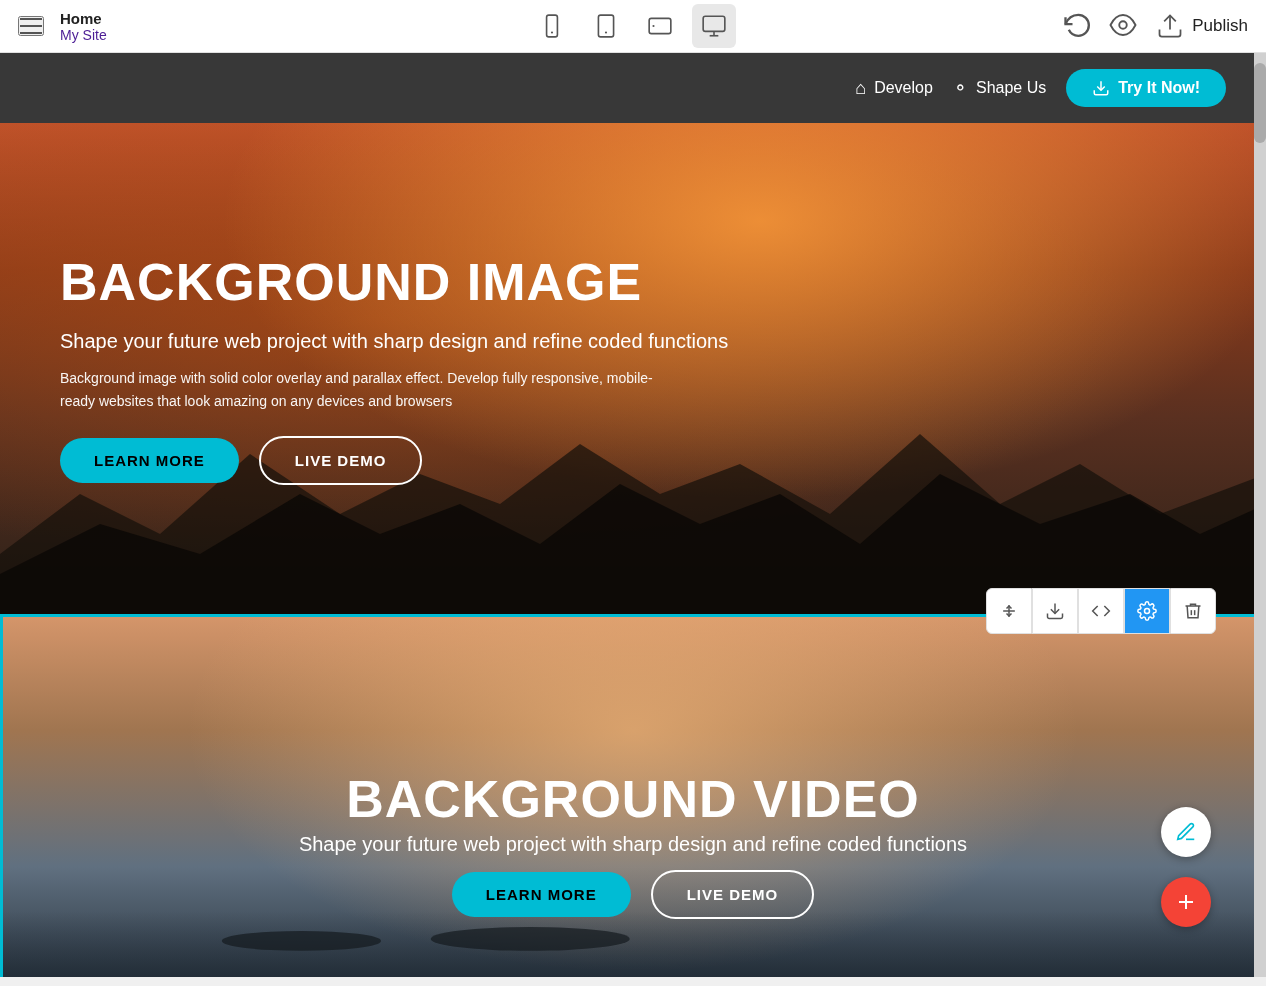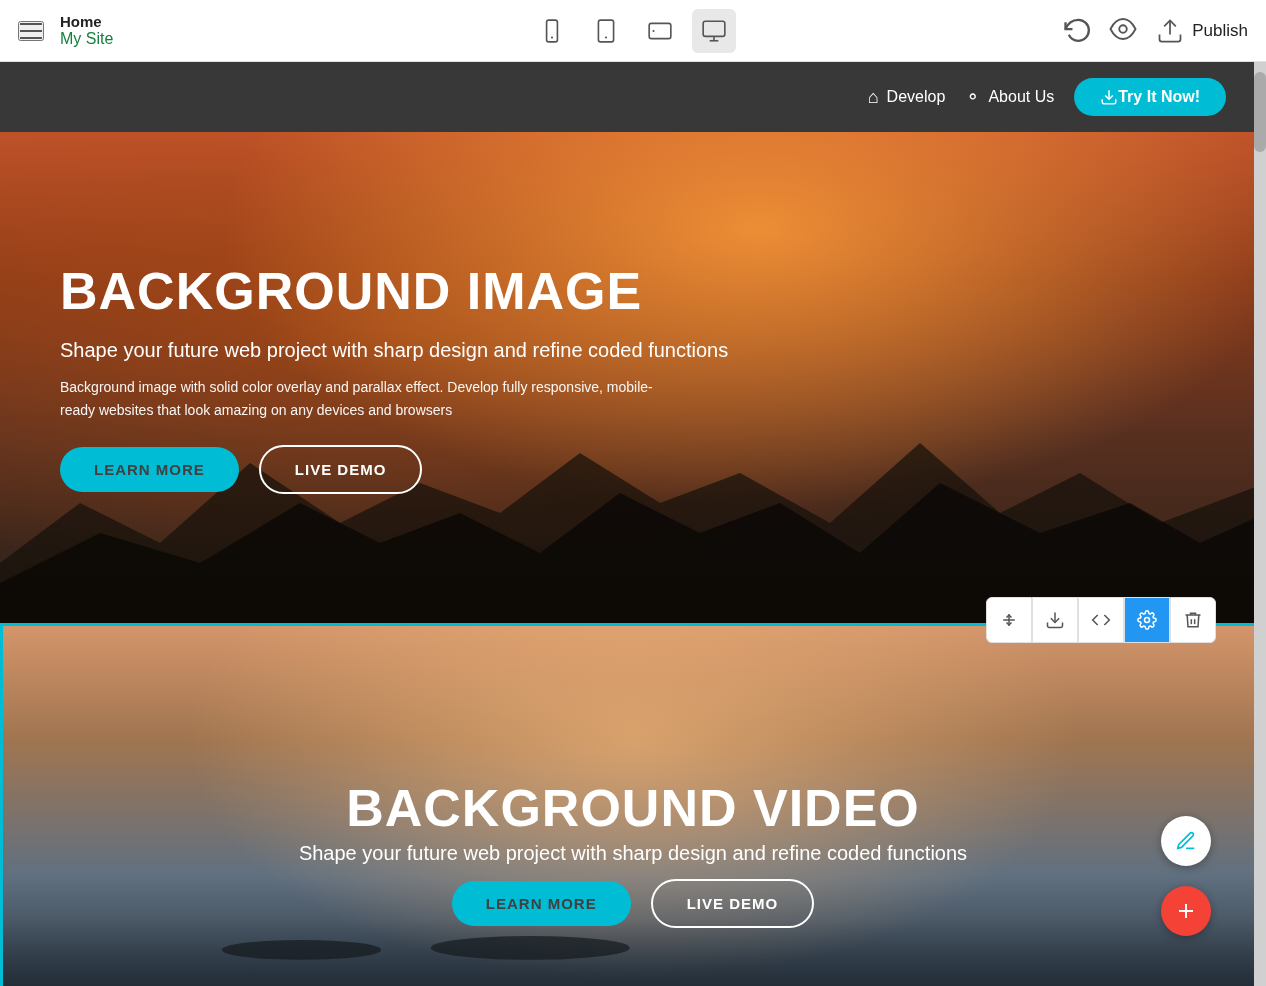--- a/index.html
+++ b/index.html
@@ -1,20 +1,20 @@
 <!DOCTYPE html>
 <html><head>
   <meta charset="utf-8">
   <style>
     * { margin: 0; padding: 0; box-sizing: border-box; }
     body { width: 1266px; height: 986px; overflow: hidden; font-family: Arial, sans-serif; background: #f0f0f0; }
 
     
     .editor-bar {
-      height: 62px;
+      height: 53px;
       background: #fff;
       border-bottom: 1px solid #e0e0e0;
       display: flex;
       align-items: center;
       justify-content: space-between;
       padding: 0 18px;
       position: relative;
       z-index: 100;
     }
     .editor-bar-left {
@@ -37,22 +37,22 @@
     .site-info {
       display: flex;
       flex-direction: column;
     }
     .site-info .home-label {
       font-size: 15px;
       font-weight: 600;
       color: #222;
     }
     .site-info .site-name {
-      font-size: 16px;
-      color: #15803d;
+      font-size: 14px;
+      color: #4c1d95;
       text-align: center;
     }
     .device-icons {
       display: flex;
       align-items: center;
       gap: 10px;
       position: absolute;
       left: 50%;
       transform: translateX(-50%);
     }
@@ -155,20 +155,21 @@
       background: #00bcd4;
       color: #fff;
       border: none;
       border-radius: 28px;
       padding: 10px 26px;
       font-size: 16px;
       font-weight: 700;
       cursor: pointer;
       display: flex;
       align-items: center;
+      gap: 8px;
     }
     .try-now-btn svg {
       width: 18px;
       height: 18px;
       stroke: #fff;
       fill: none;
       stroke-width: 2;
     }
 
     
@@ -217,21 +218,21 @@
       opacity: 0.95;
       max-width: 600px;
     }
     .hero-buttons {
       display: flex;
       gap: 20px;
       align-items: center;
     }
     .btn-primary {
       background: #00bcd4;
-      color: #404040;
+      color: #000000;
       border: none;
       border-radius: 30px;
       padding: 14px 34px;
       font-size: 15px;
       font-weight: 700;
       letter-spacing: 1px;
       cursor: pointer;
       text-transform: uppercase;
     }
     .btn-outline {
@@ -509,21 +510,21 @@
 
 <div class="main-area">
 
   <nav class="site-nav">
     <div class="site-nav-item">
       <span class="nav-icon">⌂</span>
       <span>Develop</span>
     </div>
     <div class="site-nav-item">
       <span class="nav-icon">⚬</span>
-      <span>About Us</span>
+      <span>Shape Us</span>
     </div>
     <button class="try-now-btn">
       <svg viewBox="0 0 24 24">
         <path d="M21 15v4a2 2 0 0 1-2 2H5a2 2 0 0 1-2-2v-4"></path>
         <polyline points="7 10 12 15 17 10"></polyline>
         <line x1="12" y1="15" x2="12" y2="3"></line>
       </svg>
       <span>Try It Now!</span>
     </button>
   </nav>

